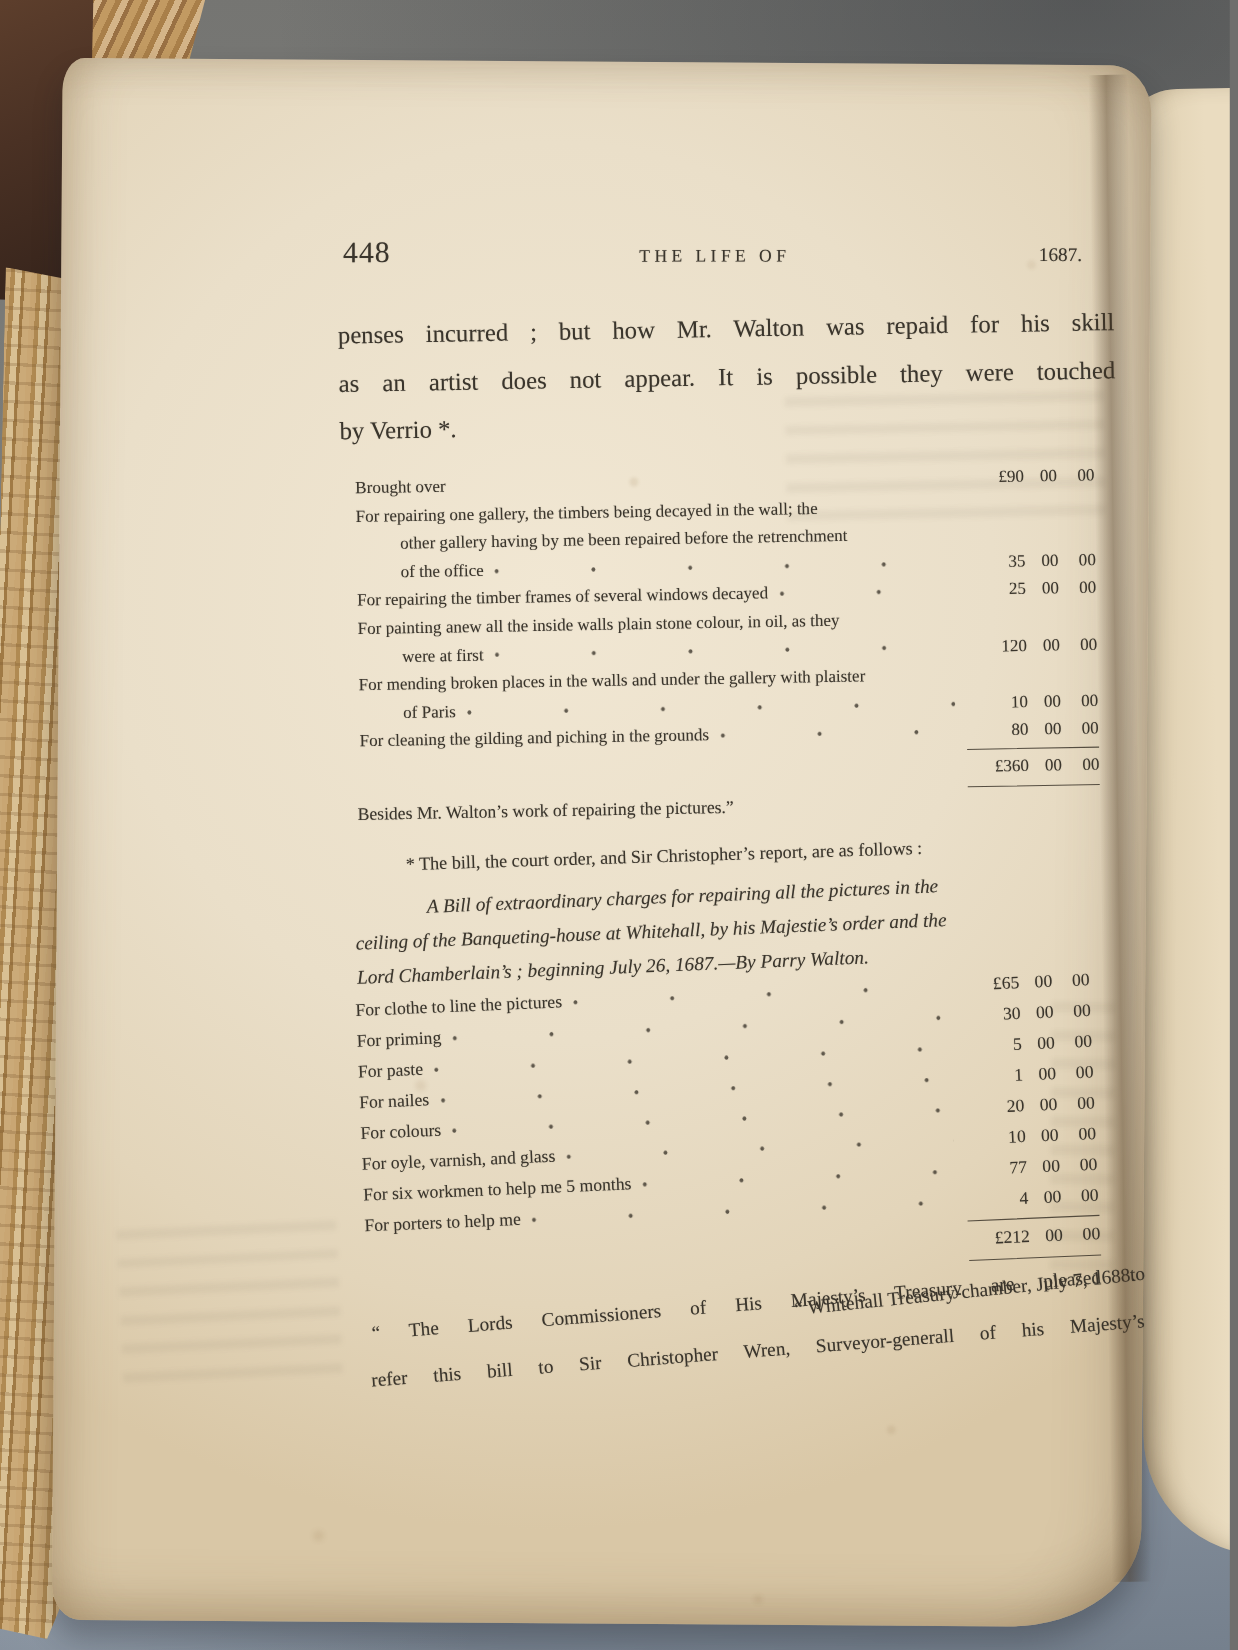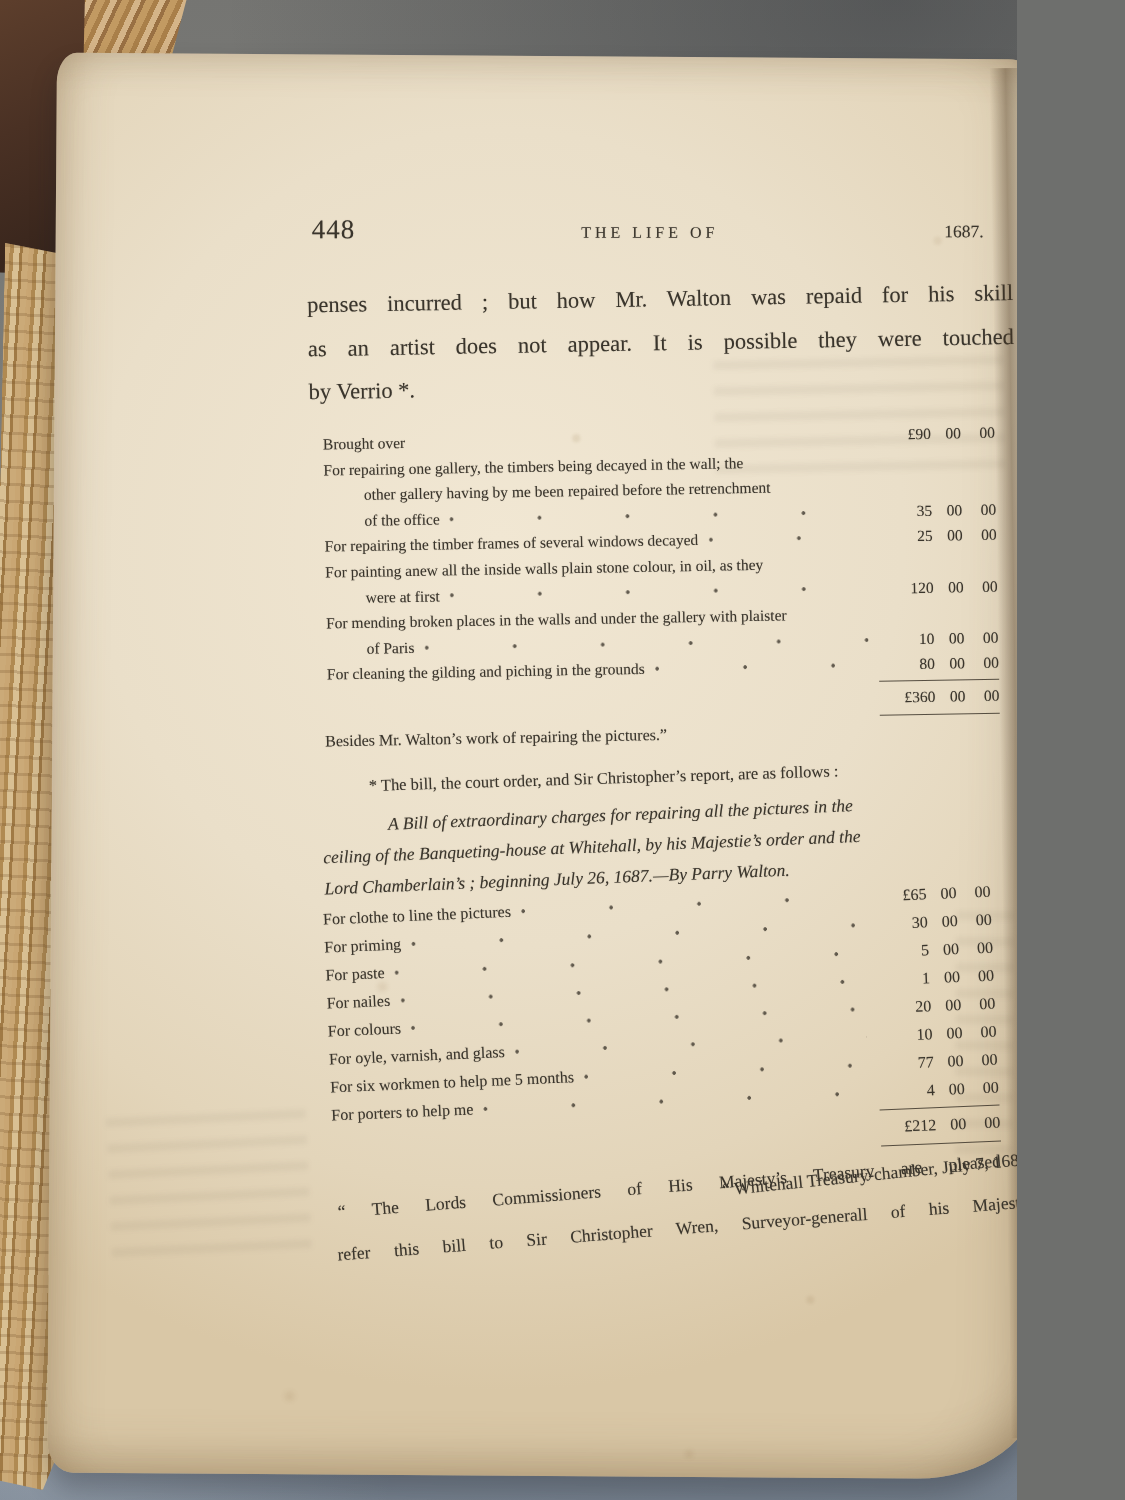--- a/index.html
+++ b/index.html
@@ -1,16 +1,16 @@
 <!DOCTYPE html>
 <html><head>
 <meta charset="utf-8">
 <style>
   html,body{margin:0;padding:0;background:#6e6f6d;}
-  .photo{position:relative;width:1017px;height:1500px;overflow:hidden;
+  .photo{position:relative;width:1118px;height:1500px;overflow:hidden;
     font-family:"Liberation Serif","DejaVu Serif",serif;
     background:
       radial-gradient(120% 55% at 88% 0%, rgba(38,42,48,.40), transparent 55%),
       radial-gradient(55% 35% at 6% 96%, rgba(195,204,214,.28), transparent 60%),
       linear-gradient(178deg,#757572 0%,#7b7c79 26%,#868d95 56%,#8d97a4 80%,#75808d 100%);}
   
   .board{position:absolute;left:-10px;top:-12px;width:118px;height:286px;
     background:linear-gradient(155deg,#5f402d 0%,#4a3124 45%,#33221a 100%);
     border-radius:0 0 14px 6px;transform:rotate(2deg);}
   .wedge{position:absolute;left:76px;top:-6px;width:112px;height:316px;

